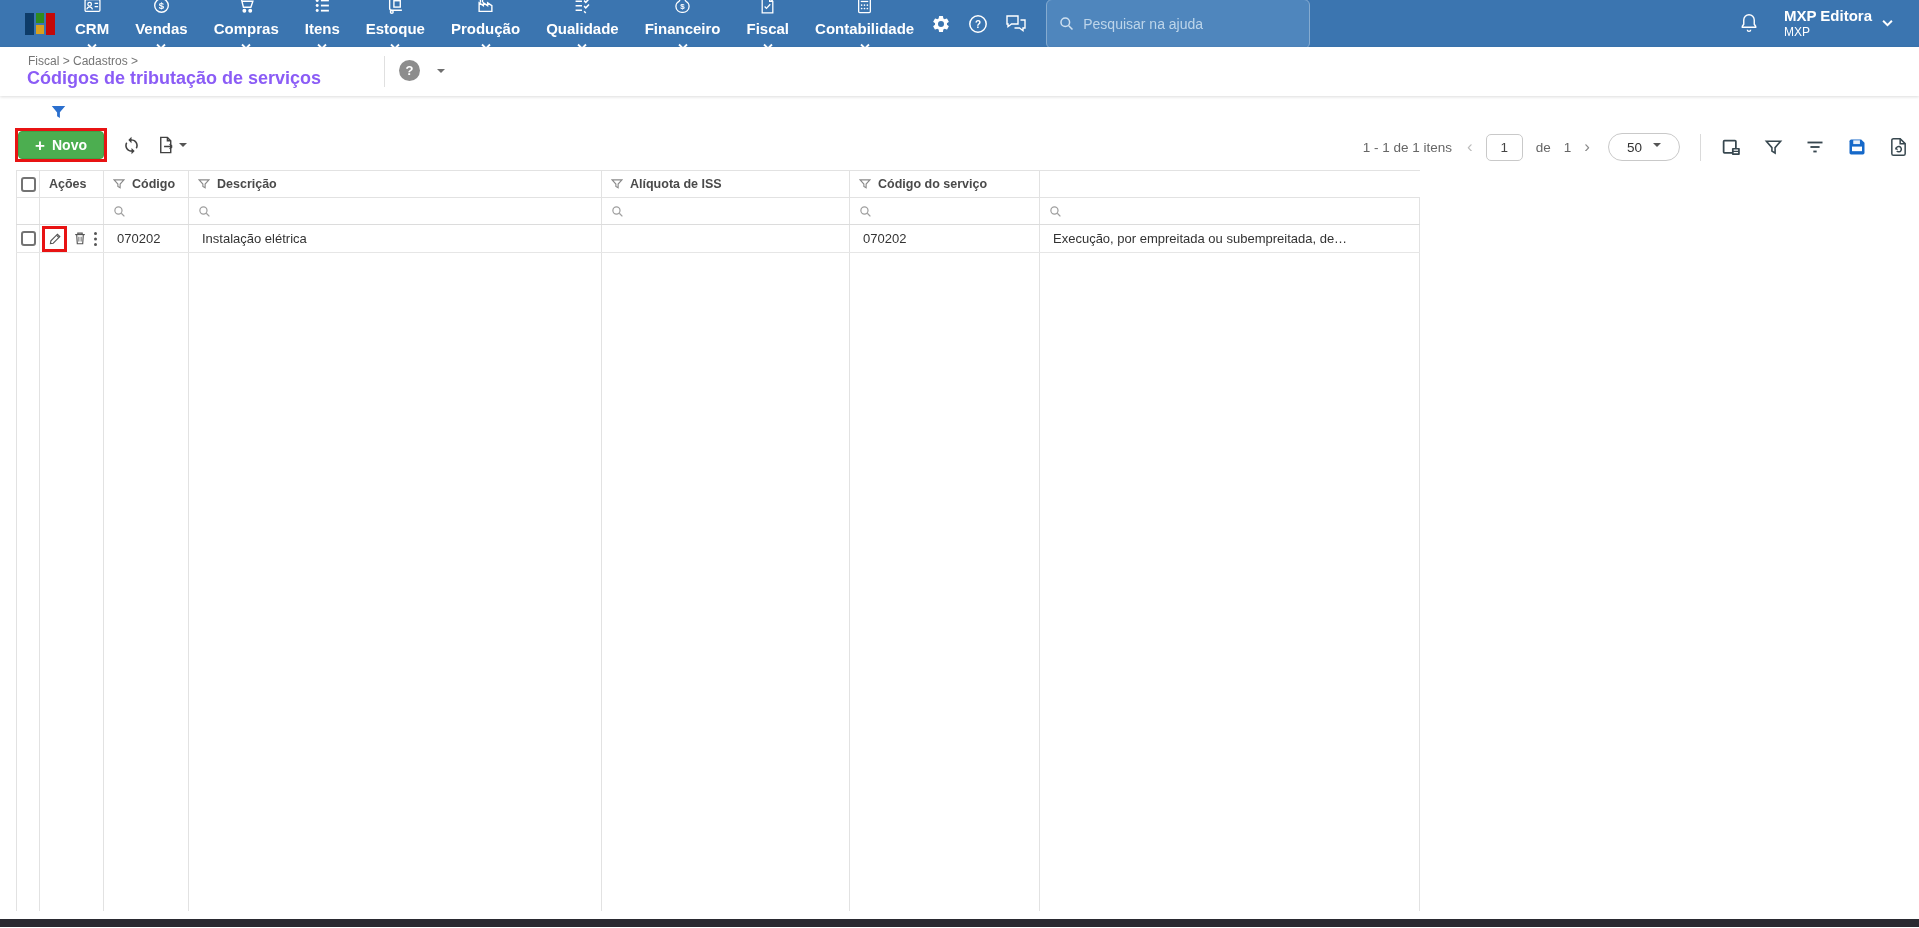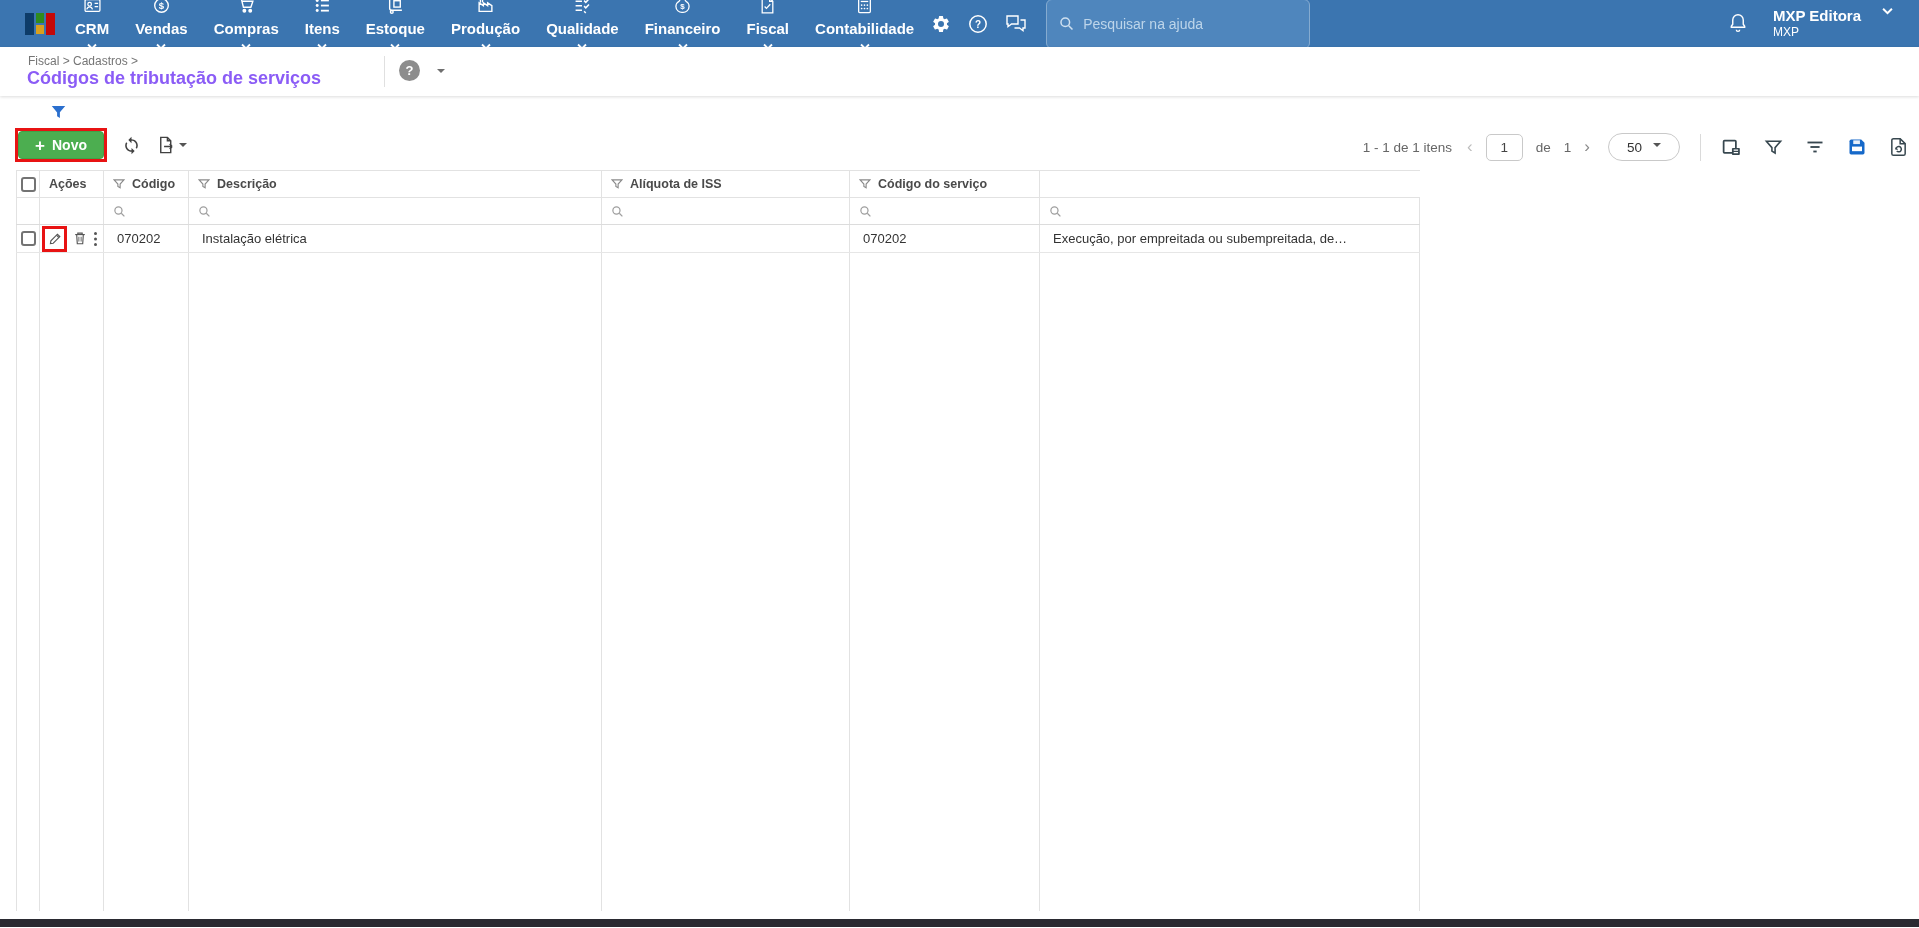--- a/index.html
+++ b/index.html
@@ -38,21 +38,21 @@
     background:#4f86bd; border:1px solid #85abd0; border-radius:6px;
     display:flex; align-items:center; gap:9px; padding:0 12px;
   }
   .search-box input {
     flex:1; background:transparent; border:none; outline:none;
     color:#eef5fc; font-size:14px; font-family:inherit;
   }
   .search-box input::placeholder { color:#bdd5ea; }
 
   .top-right { margin-left:auto; display:flex; align-items:center; gap:25px; }
-  .user { display:flex; align-items:flex-start; gap:21px; color:#fff; cursor:pointer; }
+  .user { display:flex; align-items:center; gap:10px; color:#fff; cursor:pointer; }
   .user-text { line-height:1.2; }
   .user-name { font-weight:bold; font-size:15px; }
   .user-company { font-size:12px; }
 
   
   .pagehead {
     position:absolute; top:47px; left:0; width:1919px; height:49px;
     background:#fff; box-shadow:0 1px 3px rgba(0,0,0,.14);
   }
   .breadcrumb { position:absolute; left:28px; top:7px; font-size:12px; color:#757575; cursor:pointer; }

